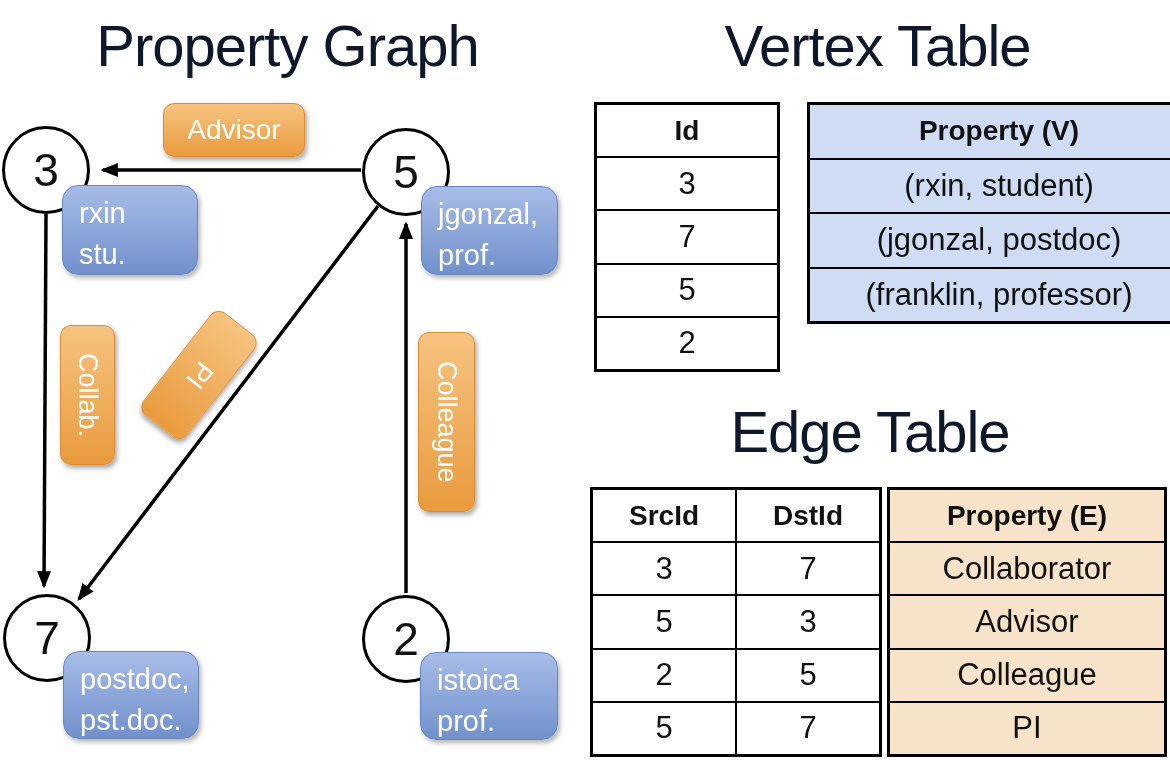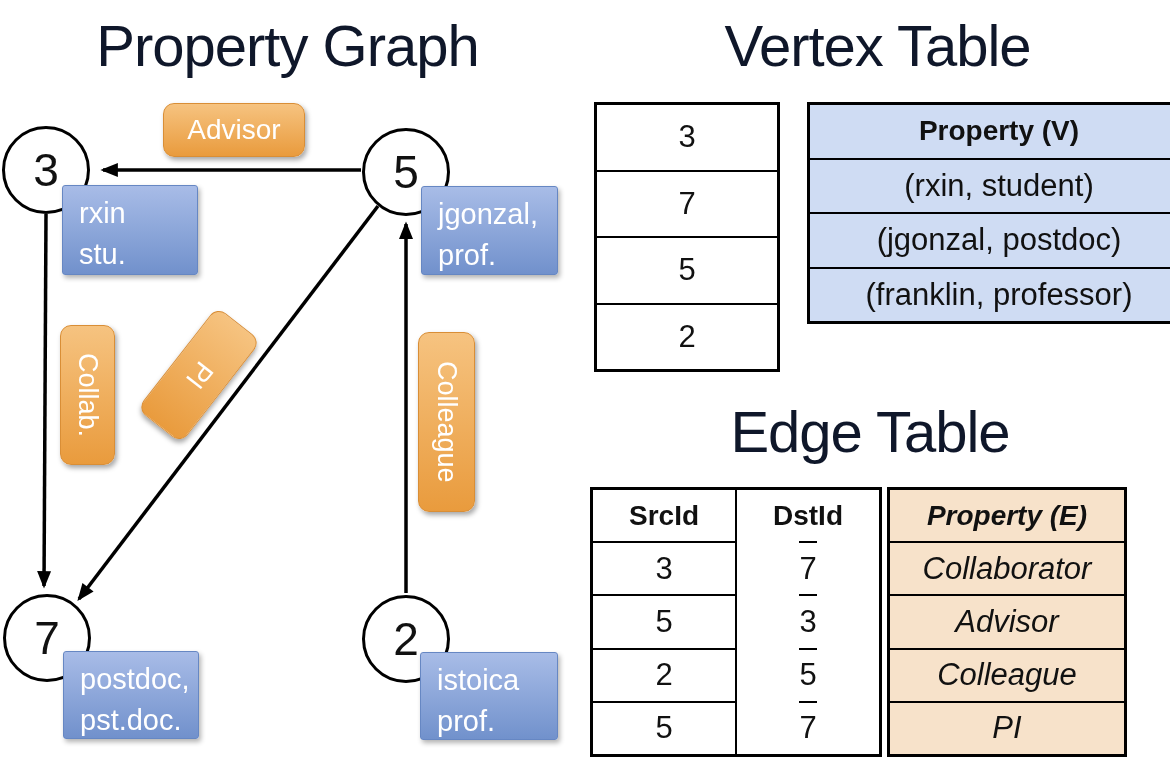--- a/index.html
+++ b/index.html
@@ -37,21 +37,21 @@
     display:flex;align-items:center;justify-content:center;z-index:1;
   }
   #label-advisor{left:163px;top:103px;width:142px;height:54px;font-size:28px;}
   .vert{writing-mode:vertical-rl;}
   #label-collab{left:60px;top:325px;width:55px;height:140px;}
   #label-colleague{left:418px;top:332px;width:57px;height:180px;}
   #label-pi{left:171px;top:310px;width:56px;height:130px;transform:rotate(38deg);}
 
   
   .vprop{
-    position:absolute;box-sizing:border-box;border-radius:3px;
+    position:absolute;box-sizing:border-box;border-radius:16px;
     background:linear-gradient(to bottom,var(--blue-top,#a8bce7),var(--blue-bottom,#7191cc));
     border:1px solid var(--blue-border,#6687c3);
     box-shadow:2px 3px 5px rgba(0,0,0,.3);
     color:#fff;font-size:29px;font-weight:300;line-height:1.42;
     padding:7px 0 0 16px;z-index:4;
   }
   #prop-rxin{left:62px;top:185px;width:136px;height:90px;}
   #prop-franklin{left:421px;top:186px;width:137px;height:89px;}
   #prop-jgonzal{left:63px;top:651px;width:136px;height:88px;}
   #prop-istoica{left:420px;top:652px;width:138px;height:88px;}
@@ -68,22 +68,22 @@
   .tbl .trow{
     flex:1;display:flex;align-items:center;justify-content:center;
     font-size:31px;font-weight:300;white-space:nowrap;
   }
   .tbl .trow + .trow{border-top:2.5px solid #000;}
   .tbl .th{font-weight:bold;font-size:28px;}
   #vertex-id{left:594px;top:102px;width:186px;height:270px;}
   #vertex-prop{left:807px;top:102px;width:384px;height:222px;background:var(--vertex-cell-bg,#cfdcf3);}
   #edge-ids{left:590px;top:487px;width:292px;height:270px;flex-direction:row;}
   #edge-ids .col{flex:1;display:flex;flex-direction:column;}
-  #edge-ids .col + .col{border-left:2.5px solid #000;align-items:center;}
-  #edge-prop{left:887px;top:487px;width:240px;height:270px;background:var(--edge-cell-bg,#f7e2ca);font-style:italic;}
+  #edge-ids .col + .col{border-left:2.5px solid #000;}
+  #edge-prop{left:887px;top:487px;width:280px;height:270px;background:var(--edge-cell-bg,#f7e2ca);}
 </style>
 </head>
 <body>
 
 <div class="stage">
 
   <div class="title" id="graph-title">Property Graph</div>
   <div class="title" id="vertex-title">Vertex Table</div>
   <div class="title" id="edge-title">Edge Table</div>
 
@@ -120,20 +120,21 @@
   <div class="vprop" id="prop-jgonzal">
     <div>postdoc,</div>
     <div>pst.doc.</div>
   </div>
   <div class="vprop" id="prop-istoica">
     <div>istoica</div>
     <div>prof.</div>
   </div>
 
   <div class="tbl" id="vertex-id">
+    <div class="trow th">Id</div>
     <div class="trow">3</div>
     <div class="trow">7</div>
     <div class="trow">5</div>
     <div class="trow">2</div>
   </div>
 
   <div class="tbl" id="vertex-prop">
     <div class="trow th">Property (V)</div>
     <div class="trow">(rxin, student)</div>
     <div class="trow">(jgonzal, postdoc)</div>

